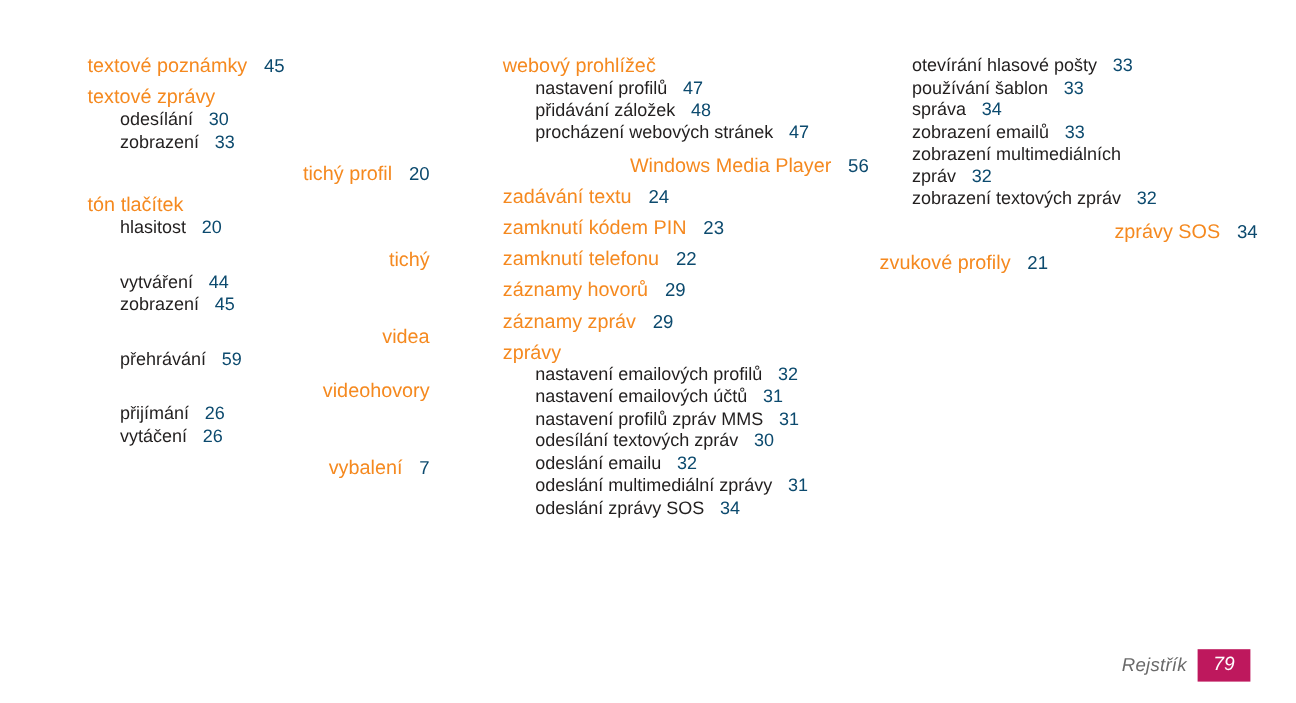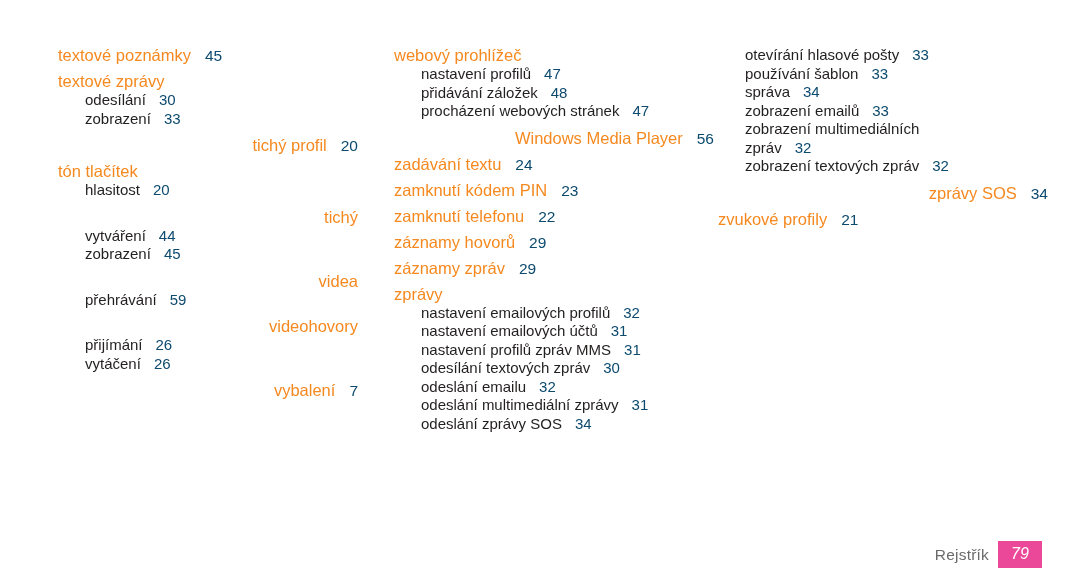--- a/index.html
+++ b/index.html
@@ -28,21 +28,21 @@
     top: 0;
     width: 1080px;
     height: 520px;
   }
 
   .column {
     position: absolute;
     top: 46px;
   }
   .column.col-1 { left: 58px;  width: 300px; }
-  .column.col-2 { left: 394px; width: 320px; }
+  .column.col-2 { left: 404px; width: 320px; }
   .column.col-3 { left: 718px; width: 330px; }
 
   
   .entry {
     white-space: nowrap;
     line-height: 17px;
   }
 
   .entry.level-main {
     color: #f5891f;
@@ -59,20 +59,21 @@
     line-height: 18.5px;
     padding-left: 27px;
     margin-top: 0;
   }
 
   
   .entry.level-sub + .entry.level-main { margin-top: 8px; text-align: right; }
 
   .entry-label {
     display: inline;
+    margin-left: 15px;
   }
   .entry-page {
     display: inline;
     color: #0c4a6e;
     font-size: 15px;
     padding-left: 13px;
   }
   .entry.level-main .entry-page {
     font-size: 15.5px;
     padding-left: 14px;
@@ -83,26 +84,27 @@
   .footer {
     position: absolute;
     right: 38px;
     bottom: 18px;
     display: flex;
     align-items: center;
     gap: 9px;
   }
   .footer-label {
     color: #6a6a6a;
+    font-style: italic;
     font-size: 15.5px;
     font-family: "Liberation Sans", "DejaVu Sans", sans-serif;
     letter-spacing: 0.2px;
   }
   .footer-pagebox {
-    background: #ec4899;
+    background: #be185d;
     color: #ffffff;
     font-style: italic;
     font-size: 16px;
     line-height: 1;
     padding: 5px 11px 6px 11px;
     min-width: 22px;
     text-align: center;
   }
 </style>
 </head>

